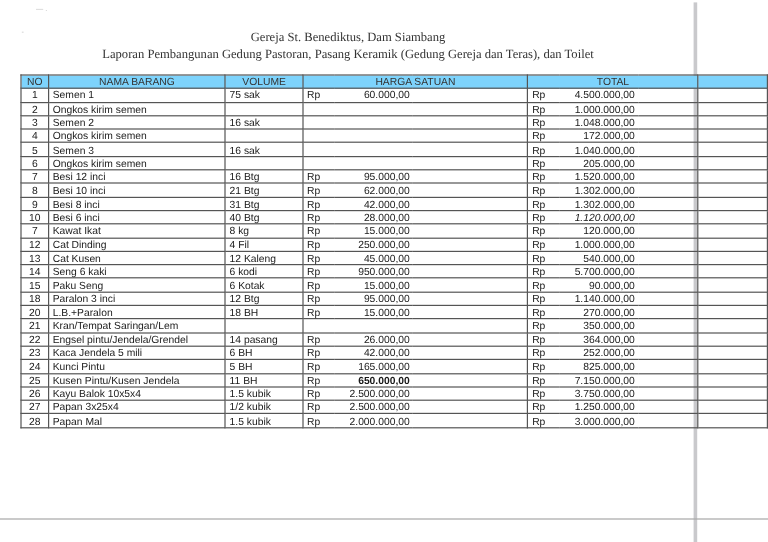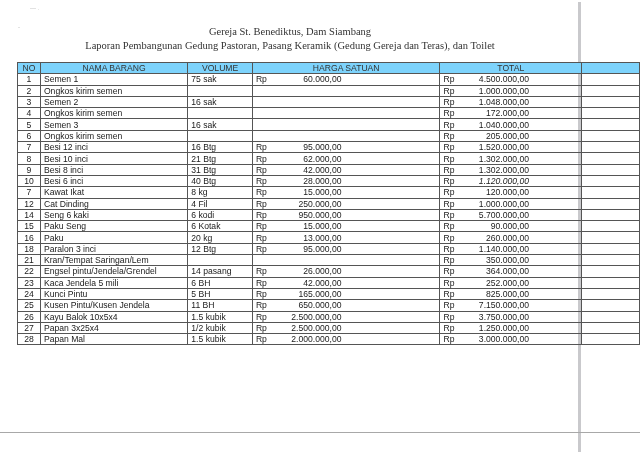--- a/index.html
+++ b/index.html
@@ -205,20 +205,32 @@
         <td class="c-vol">4 Fil</td>
         <td class="c-rp">Rp</td>
         <td class="c-harga" style="border-right: none;">250.000,00</td>
         <td class="c-hsp" style="border-left: none;"></td>
         <td class="c-trp">Rp</td>
         <td class="c-total" style="border-right: none;">1.000.000,00</td>
         <td class="c-tsp" style="border-left: none;"></td>
         <td class="c-extra"></td>
       </tr>
       <tr>
+        <td class="c-no">13</td>
+        <td class="c-nama">Cat Kusen</td>
+        <td class="c-vol">12 Kaleng</td>
+        <td class="c-rp">Rp</td>
+        <td class="c-harga" style="border-right: none;">45.000,00</td>
+        <td class="c-hsp" style="border-left: none;"></td>
+        <td class="c-trp">Rp</td>
+        <td class="c-total" style="border-right: none;">540.000,00</td>
+        <td class="c-tsp" style="border-left: none;"></td>
+        <td class="c-extra"></td>
+      </tr>
+      <tr>
         <td class="c-no">14</td>
         <td class="c-nama">Seng 6 kaki</td>
         <td class="c-vol">6 kodi</td>
         <td class="c-rp">Rp</td>
         <td class="c-harga" style="border-right: none;">950.000,00</td>
         <td class="c-hsp" style="border-left: none;"></td>
         <td class="c-trp">Rp</td>
         <td class="c-total" style="border-right: none;">5.700.000,00</td>
         <td class="c-tsp" style="border-left: none;"></td>
         <td class="c-extra"></td>
@@ -229,44 +241,44 @@
         <td class="c-vol">6 Kotak</td>
         <td class="c-rp">Rp</td>
         <td class="c-harga" style="border-right: none;">15.000,00</td>
         <td class="c-hsp" style="border-left: none;"></td>
         <td class="c-trp">Rp</td>
         <td class="c-total" style="border-right: none;">90.000,00</td>
         <td class="c-tsp" style="border-left: none;"></td>
         <td class="c-extra"></td>
       </tr>
       <tr>
-        <td class="c-no">16</td>
-        <td class="c-nama">Paku</td>
-        <td class="c-vol">20 kg</td>
-        <td class="c-rp">Rp</td>
-        <td class="c-harga" style="border-right: none;">13.000,00</td>
-        <td class="c-hsp" style="border-left: none;"></td>
-        <td class="c-trp">Rp</td>
-        <td class="c-total" style="border-right: none;">260.000,00</td>
-        <td class="c-tsp" style="border-left: none;"></td>
-        <td class="c-extra"></td>
-      </tr>
-      <tr>
         <td class="c-no">18</td>
         <td class="c-nama">Paralon 3 inci</td>
         <td class="c-vol">12 Btg</td>
         <td class="c-rp">Rp</td>
         <td class="c-harga" style="border-right: none;">95.000,00</td>
         <td class="c-hsp" style="border-left: none;"></td>
         <td class="c-trp">Rp</td>
         <td class="c-total" style="border-right: none;">1.140.000,00</td>
         <td class="c-tsp" style="border-left: none;"></td>
         <td class="c-extra"></td>
       </tr>
       <tr>
+        <td class="c-no">20</td>
+        <td class="c-nama">L.B.+Paralon</td>
+        <td class="c-vol">18 BH</td>
+        <td class="c-rp">Rp</td>
+        <td class="c-harga" style="border-right: none;">15.000,00</td>
+        <td class="c-hsp" style="border-left: none;"></td>
+        <td class="c-trp">Rp</td>
+        <td class="c-total" style="border-right: none;">270.000,00</td>
+        <td class="c-tsp" style="border-left: none;"></td>
+        <td class="c-extra"></td>
+      </tr>
+      <tr>
         <td class="c-no">21</td>
         <td class="c-nama">Kran/Tempat Saringan/Lem</td>
         <td class="c-vol"></td>
         <td class="c-rp"></td>
         <td class="c-harga" style="border-right: none;"></td>
         <td class="c-hsp" style="border-left: none;"></td>
         <td class="c-trp">Rp</td>
         <td class="c-total" style="border-right: none;">350.000,00</td>
         <td class="c-tsp" style="border-left: none;"></td>
         <td class="c-extra"></td>
@@ -305,21 +317,21 @@
         <td class="c-trp">Rp</td>
         <td class="c-total" style="border-right: none;">825.000,00</td>
         <td class="c-tsp" style="border-left: none;"></td>
         <td class="c-extra"></td>
       </tr>
       <tr>
         <td class="c-no">25</td>
         <td class="c-nama">Kusen Pintu/Kusen Jendela</td>
         <td class="c-vol">11 BH</td>
         <td class="c-rp">Rp</td>
-        <td class="c-harga" style="border-right: none;">650.000,00</td>
+        <td class="c-harga" style="border-right: none; font-weight: bold;">650.000,00</td>
         <td class="c-hsp" style="border-left: none;"></td>
         <td class="c-trp">Rp</td>
         <td class="c-total" style="border-right: none;">7.150.000,00</td>
         <td class="c-tsp" style="border-left: none;"></td>
         <td class="c-extra"></td>
       </tr>
       <tr>
         <td class="c-no">26</td>
         <td class="c-nama">Kayu Balok 10x5x4</td>
         <td class="c-vol">1.5 kubik</td>

